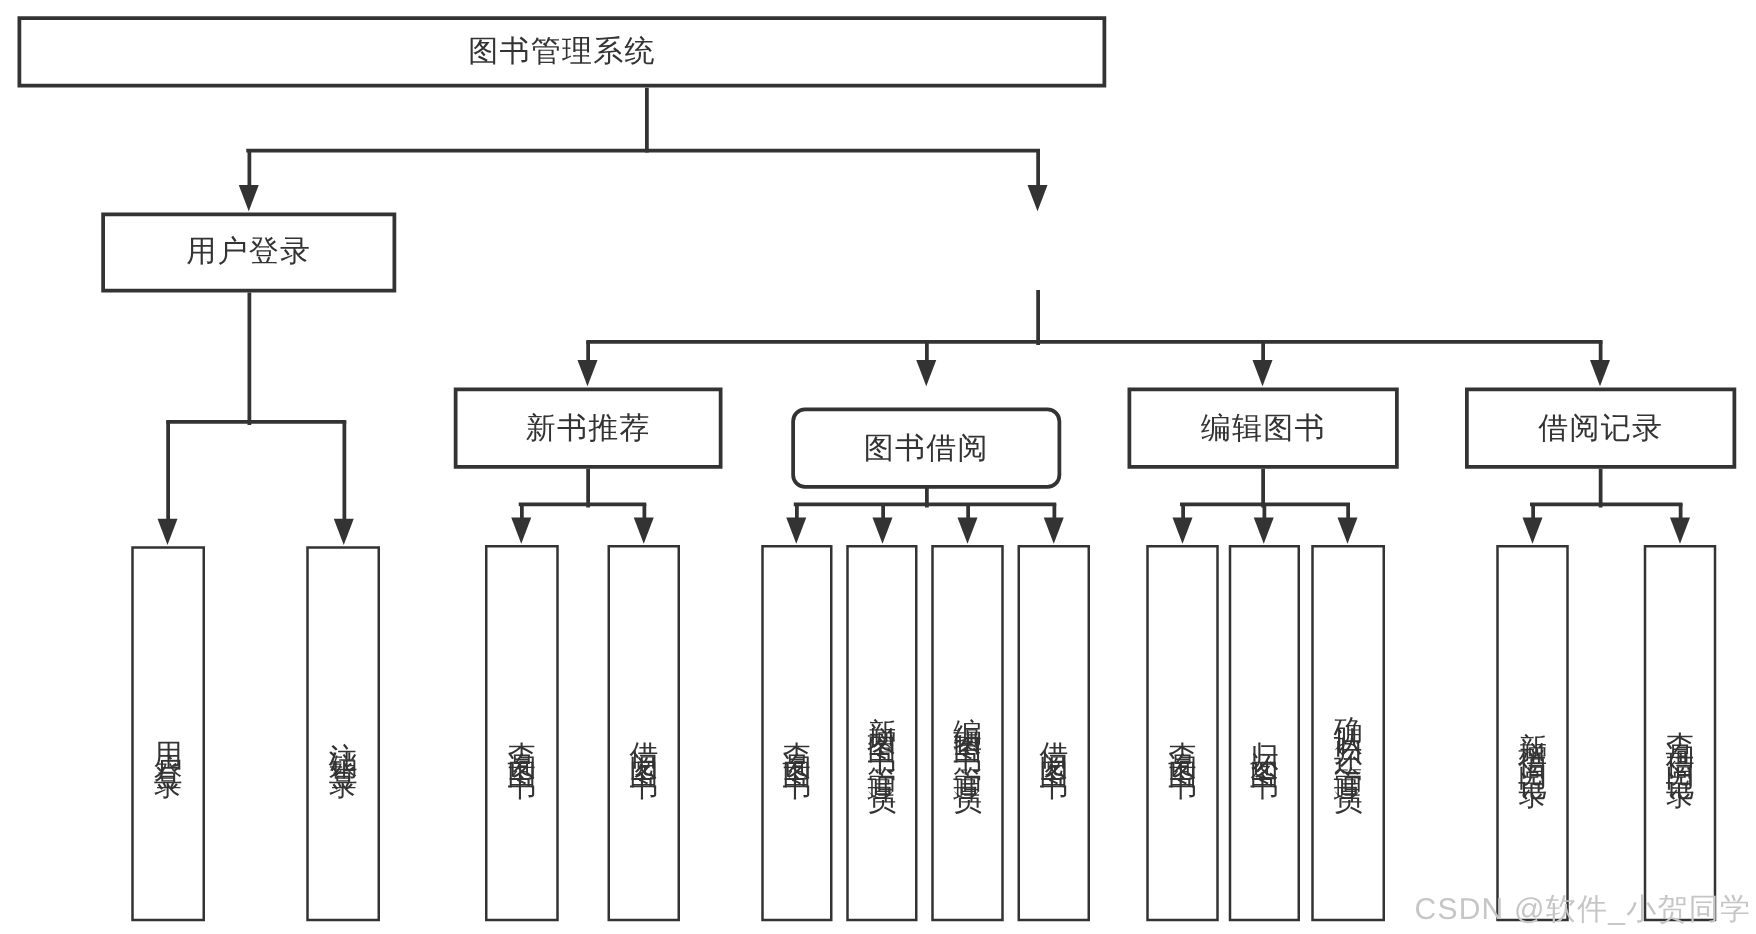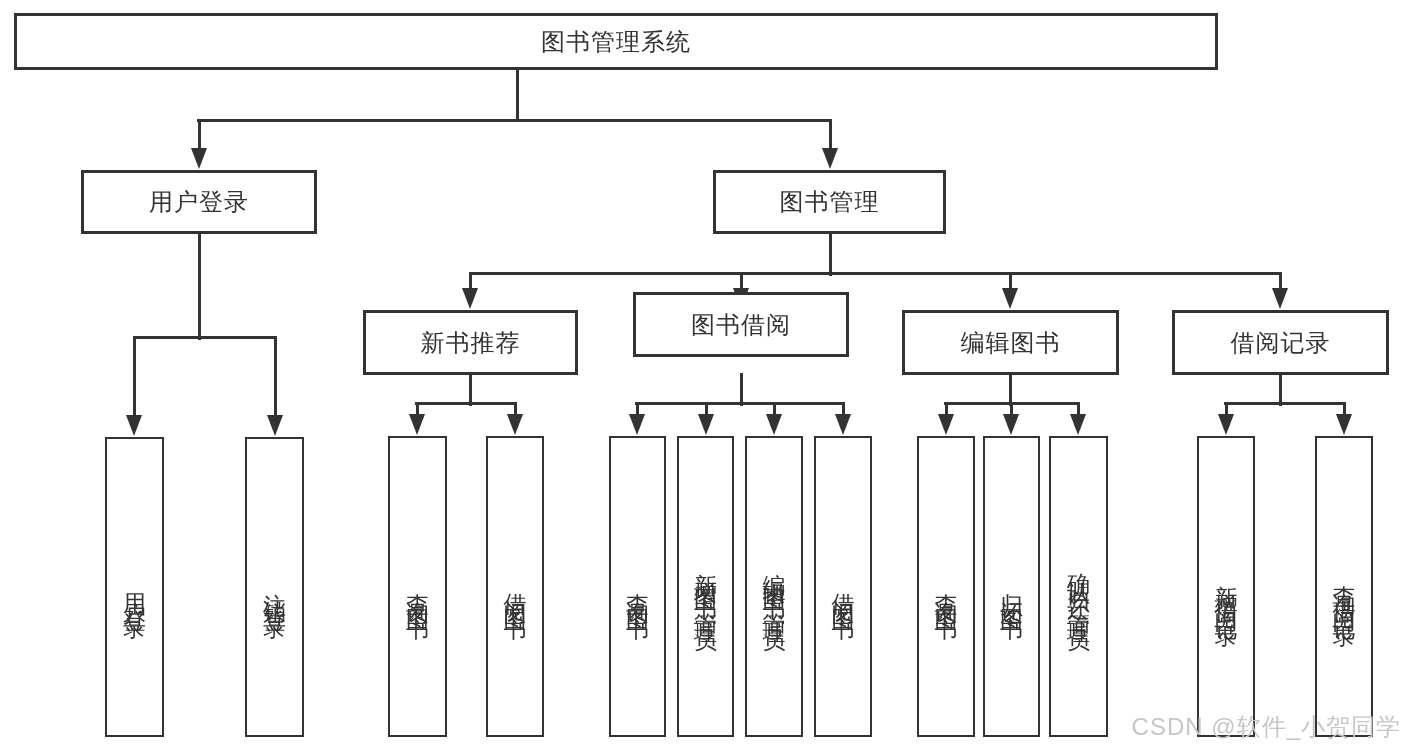--- a/index.html
+++ b/index.html
@@ -68,33 +68,30 @@
     z-index: 5;
     white-space: nowrap;
     text-align: right;
   }
 </style>
 </head>
 <body>
 
 <div id="canvas">
   <div id="watermark">CSDN @软件_小贺同学</div>
-<div class="node h-node" style="left: 14px; top: 13px; width: 1204px; height: 57px;">
+<div class="node h-node" style="left: 14px; top: 13px; width: 871px; height: 57px;">
       <span class="node-label">图书管理系统</span>
     </div>
     <div class="node h-node" style="left: 81px; top: 170px; width: 236px; height: 64px;">
       <span class="node-label">用户登录</span>
     </div>
-    <div class="node h-node" style="left: 713px; top: 170px; width: 233px; height: 64px;">
-      <span class="node-label">图书管理</span>
-    </div>
     <div class="node h-node" style="left: 363px; top: 310px; width: 215px; height: 65px; text-align: center;">
       <span class="node-label">新书推荐</span>
     </div>
-    <div class="node h-node" style="left: 633px; top: 292px; width: 216px; height: 65px;">
+    <div class="node h-node" style="left: 633px; top: 326px; width: 216px; height: 65px; border-radius: 11px;">
       <span class="node-label">图书借阅</span>
     </div>
     <div class="node h-node" style="left: 902px; top: 310px; width: 217px; height: 65px;">
       <span class="node-label">编辑图书</span>
     </div>
     <div class="node h-node" style="left: 1172px; top: 310px; width: 217px; height: 65px;">
       <span class="node-label">借阅记录</span>
     </div>
     <div class="node v-node" style="left: 105px; top: 437px; width: 59px; height: 300px;">
       <span class="node-label">用户登录</span>

